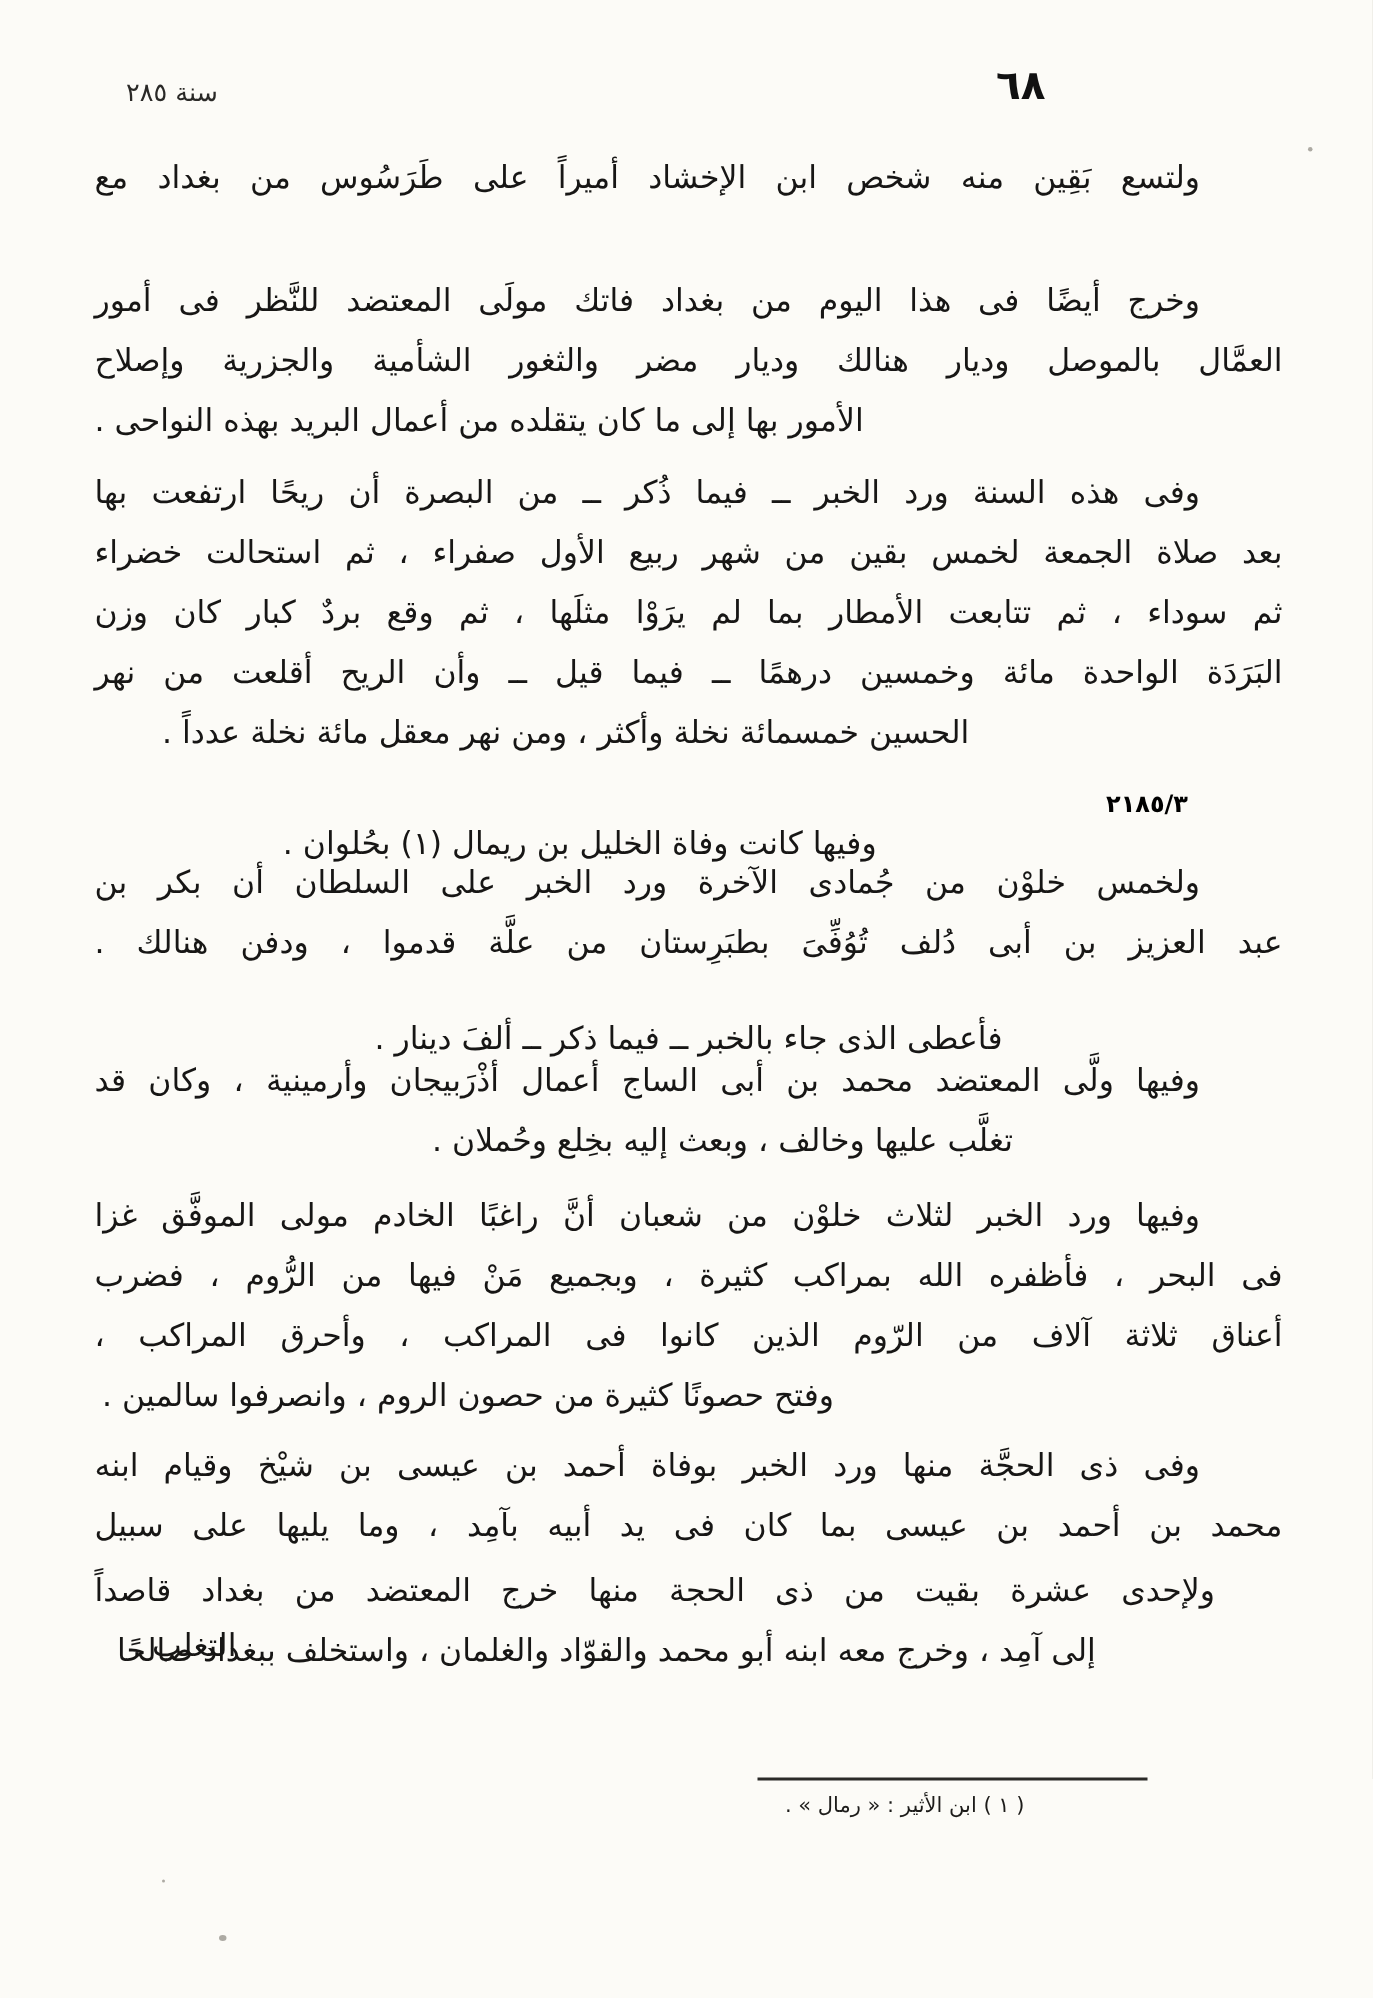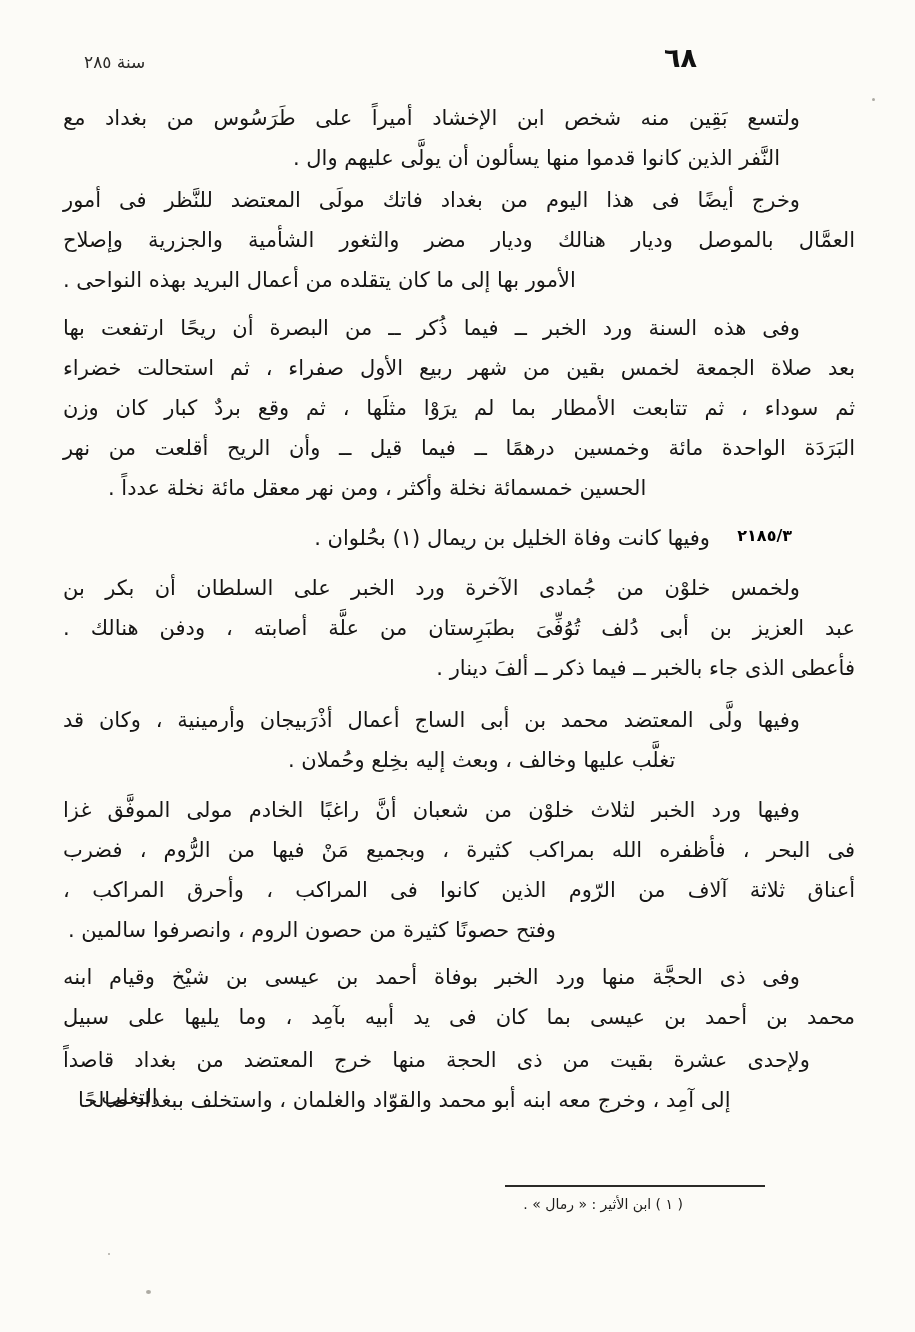--- a/index.html
+++ b/index.html
@@ -25,21 +25,21 @@
   }
   .text-column{
     position:absolute;top:0;left:63px;width:792px;height:1140px;
   }
   .para{position:absolute;left:0;right:0;direction:rtl;}
   .line{
     height:40px;line-height:40px;
     font-size:21px;white-space:nowrap;color:#171615;
   }
   .line.j{text-align:justify;text-align-last:justify;}
-  .line.r{text-align:right;}
+  .line.r{text-align:center;margin-top:24px;}
   .line.l{text-align:left;}
   .footnote-rule{
     position:absolute;top:1185px;left:505px;width:260px;height:2px;
     background:#2b2a28;
   }
   .footnote{
     position:absolute;top:1196px;right:232px;
     font-size:14px;direction:rtl;color:#1d1c1a;
   }
   .speck{position:absolute;background:#6b675f;border-radius:50%;opacity:.55;}
@@ -53,40 +53,39 @@
 <div class="page">
 
   <span class="year-label">سنة ٢٨٥</span>
   <span class="page-number">٦٨</span>
 
   <span class="margin-ref">٢١٨٥/٣</span>
 
   <div class="text-column" id="text-column">
       <div class="para" style="top: 98px;">
         <div class="line j" style="padding-right: 55px;">ولتسع بَقِين منه شخص ابن الإخشاد أميراً على طَرَسُوس من بغداد مع</div>
-        <div class="line l" style="padding-left: 230px;">النَّفر الذين كانوا قدموا منها يسألون أن يولَّى عليهم وال .</div>
       </div>
       <div class="para" style="top: 180px;">
         <div class="line j" style="padding-right: 55px;">وخرج أيضًا فى هذا اليوم من بغداد فاتك مولَى المعتضد للنَّظر فى أمور</div>
         <div class="line j">العمَّال بالموصل وديار هنالك وديار مضر والثغور الشأمية والجزرية وإصلاح</div>
         <div class="line l">الأمور بها إلى ما كان يتقلده من أعمال البريد بهذه النواحى .</div>
       </div>
       <div class="para" style="top: 308px;">
         <div class="line j" style="padding-right: 55px;">وفى هذه السنة ورد الخبر ــ فيما ذُكر ــ من البصرة أن ريحًا ارتفعت بها</div>
         <div class="line j">بعد صلاة الجمعة لخمس بقين من شهر ربيع الأول صفراء ، ثم استحالت خضراء</div>
         <div class="line j">ثم سوداء ، ثم تتابعت الأمطار بما لم يرَوْا مثلَها ، ثم وقع بردٌ كبار كان وزن</div>
         <div class="line j">البَرَدَة الواحدة مائة وخمسين درهمًا ــ فيما قيل ــ وأن الريح أقلعت من نهر</div>
         <div class="line l" style="padding-left: 45px;">الحسين خمسمائة نخلة وأكثر ، ومن نهر معقل مائة نخلة عدداً .</div>
       </div>
       <div class="para" style="top: 518px;">
         <div class="line r" style="padding-right: 145px;">وفيها كانت وفاة الخليل بن ريمال (١) بحُلوان .</div>
       </div>
       <div class="para" style="top: 568px;">
         <div class="line j" style="padding-right: 55px;">ولخمس خلوْن من جُمادى الآخرة ورد الخبر على السلطان أن بكر بن</div>
-        <div class="line j">عبد العزيز بن أبى دُلف تُوُفِّىَ بطبَرِستان من علَّة أصابته ، ودفن هنالك .</div>
+        <div class="line j">عبد العزيز بن أبى دُلف تُوُفِّىَ بطبَرِستان من علَّة قدموا ، ودفن هنالك .</div>
         <div class="line r">فأعطى الذى جاء بالخبر ــ فيما ذكر ــ ألفَ دينار .</div>
       </div>
       <div class="para" style="top: 700px;">
         <div class="line j" style="padding-right: 55px;">وفيها ولَّى المعتضد محمد بن أبى الساج أعمال أذْرَبيجان وأرمينية ، وكان قد</div>
         <div class="line l" style="padding-left: 225px;">تغلَّب عليها وخالف ، وبعث إليه بخِلع وحُملان .</div>
       </div>
       <div class="para" style="top: 790px;">
         <div class="line j" style="padding-right: 55px;">وفيها ورد الخبر لثلاث خلوْن من شعبان أنَّ راغبًا الخادم مولى الموفَّق غزا</div>
         <div class="line j">فى البحر ، فأظفره الله بمراكب كثيرة ، وبجميع مَنْ فيها من الرُّوم ، فضرب</div>
         <div class="line j">أعناق ثلاثة آلاف من الرّوم الذين كانوا فى المراكب ، وأحرق المراكب ،</div>

